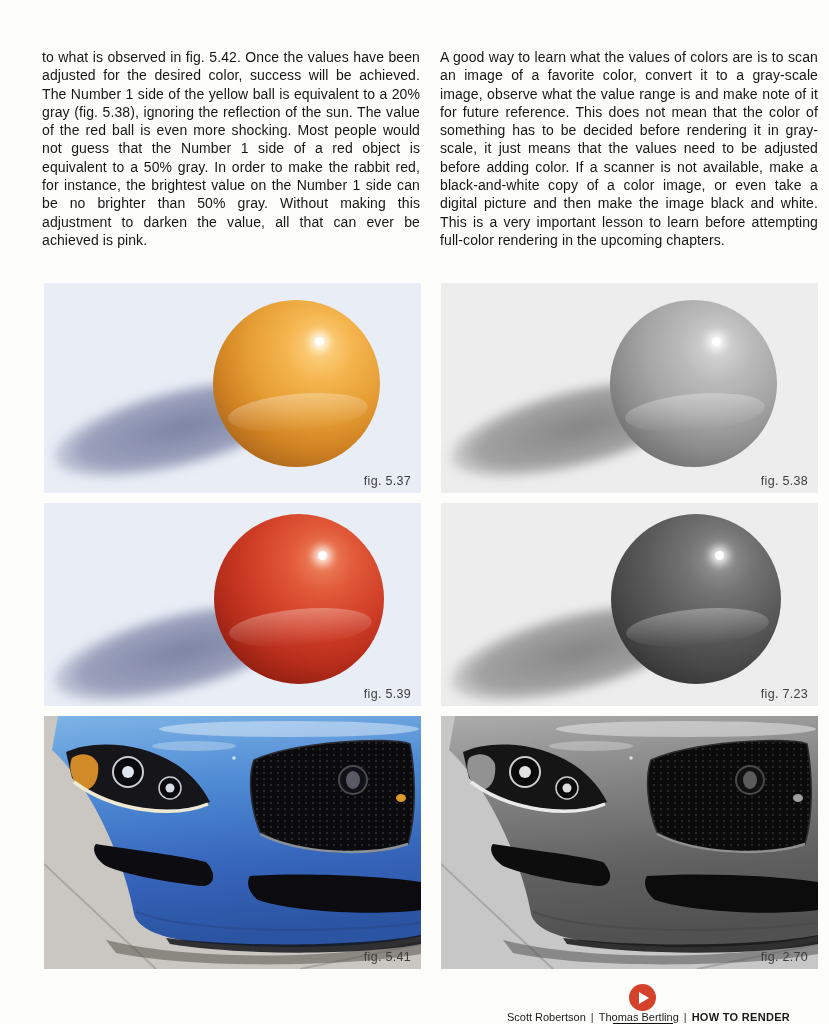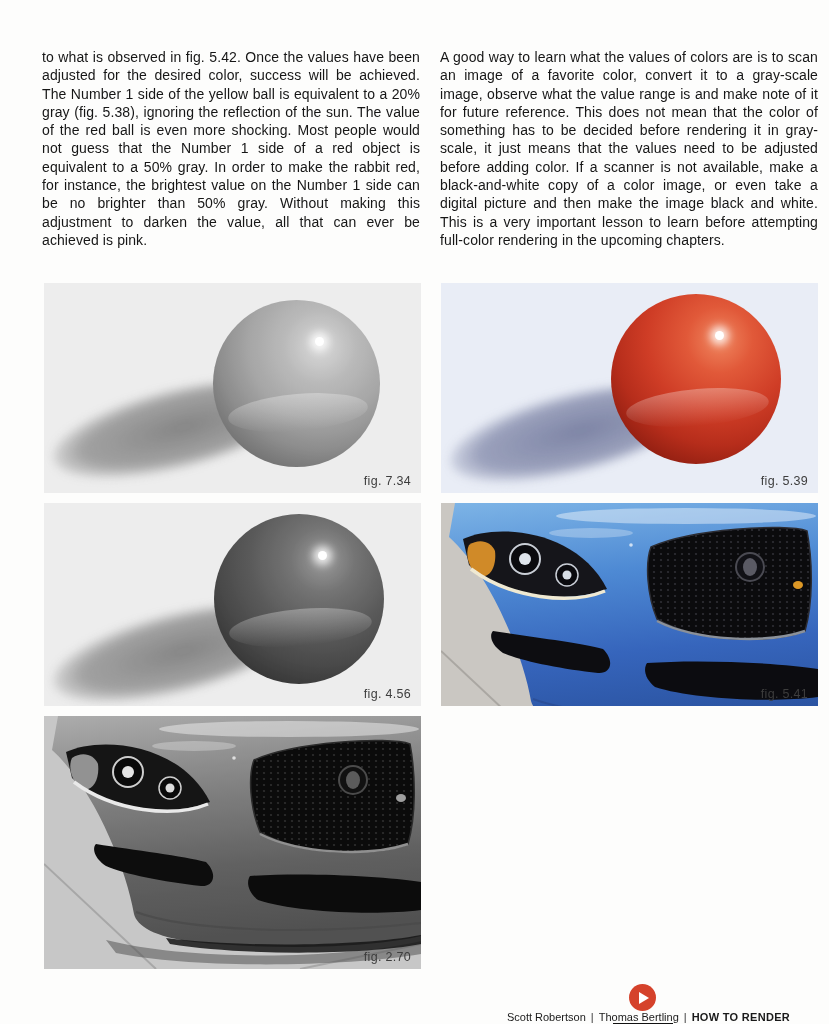--- a/index.html
+++ b/index.html
@@ -103,49 +103,58 @@
   <div class="text-col">
     <p class="body-par">to what is observed in fig. 5.42. Once the values have been adjusted for the desired color, success will be achieved. The Number 1 side of the yellow ball is equivalent to a 20% gray (fig. 5.38), ignoring the reflection of the sun. The value of the red ball is even more shocking. Most people would not guess that the Number 1 side of a red object is equivalent to a 50% gray. In order to make the rabbit red, for instance, the brightest value on the Number 1 side can be no brighter than 50% gray. Without making this adjustment to darken the value, all that can ever be achieved is pink.</p>
   </div>
   <div class="text-col">
     <p class="body-par">A good way to learn what the values of colors are is to scan an image of a favorite color, convert it to a gray-scale image, observe what the value range is and make note of it for future reference. This does not mean that the color of something has to be decided before rendering it in gray-scale, it just means that the values need to be adjusted before adding color. If a scanner is not available, make a black-and-white copy of a color image, or even take a digital picture and then make the image black and white. This is a very important lesson to learn before attempting full-color rendering in the upcoming chapters.</p>
   </div>
 </div>
 
 <div class="figure-grid">
 
+  <div class="panel">
+    <div class="photo" id="art-yellow-ball">
+      <div class="ball-scene">
+        <div class="cast-shadow"></div>
+        <div class="ball yellow"></div>
+      </div>
+    </div>
+    <span class="caption">fig. 5.37</span>
+  </div>
 
   <div class="panel">
     <div class="photo grayscale">
       <div class="ball-scene">
         <div class="cast-shadow"></div>
         <div class="ball yellow"></div>
       </div>
     </div>
-    <span class="caption">fig. 7.34</span>
+    <span class="caption">fig. 5.38</span>
   </div>
 
   <div class="panel">
     <div class="photo" id="art-red-ball">
       <div class="ball-scene red-scene">
         <div class="cast-shadow"></div>
         <div class="ball red"></div>
       </div>
     </div>
     <span class="caption">fig. 5.39</span>
   </div>
 
   <div class="panel">
     <div class="photo grayscale">
       <div class="ball-scene red-scene">
         <div class="cast-shadow"></div>
         <div class="ball red"></div>
       </div>
     </div>
-    <span class="caption">fig. 4.56</span>
+    <span class="caption">fig. 7.23</span>
   </div>
 
   <div class="panel">
     <div class="photo" id="art-car">
       <svg width="377" height="253" viewBox="0 0 377 253">
         <defs>
           <linearGradient id="bodyG" x1="0" y1="0" x2="0.15" y2="1">
             <stop offset="0" stop-color="#7db4e6"></stop>
             <stop offset="0.35" stop-color="#4e8ad4"></stop>
             <stop offset="0.7" stop-color="#3665bc"></stop>

